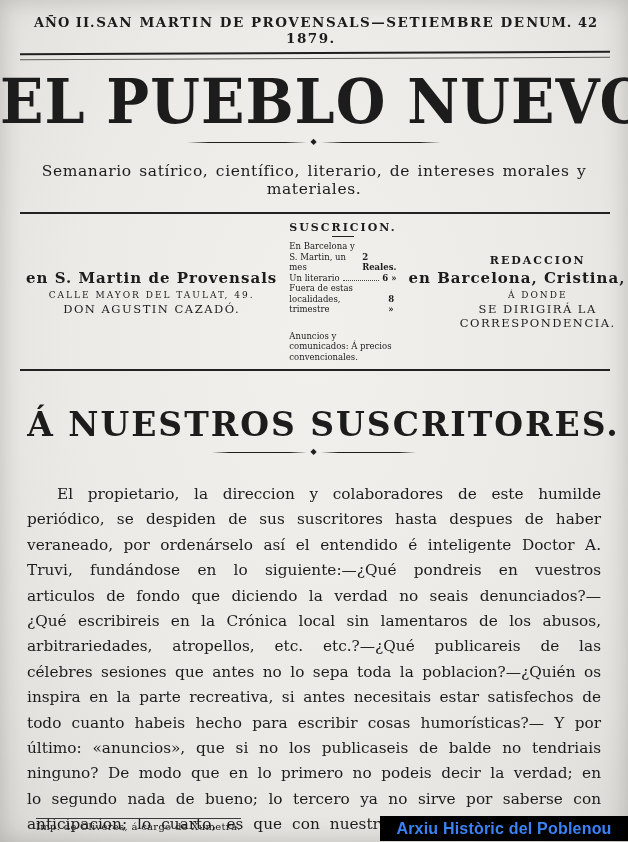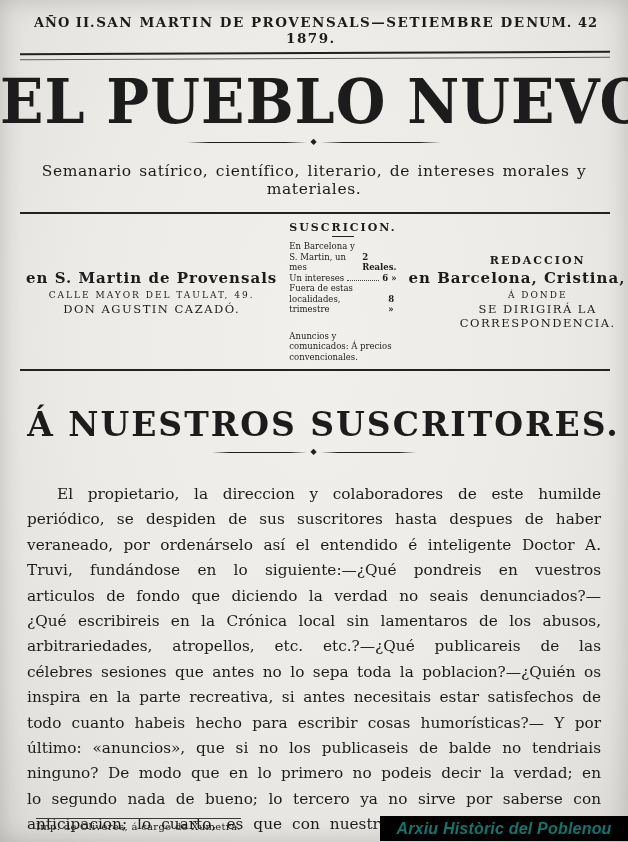--- a/index.html
+++ b/index.html
@@ -123,21 +123,21 @@
     <div class="ibcol">
       <div class="ib-title">SUSCRICION.</div>
       <div class="sus-rule"></div>
       <div class="sus-rows">
         <div class="sus-row">
           <span>En Barcelona y S. Martin, un mes</span>
           <span class="leader"></span>
           <span class="val">2 Reales.</span>
         </div>
         <div class="sus-row">
-          <span>Un intereses</span>
+          <span>Un literario</span>
           <span class="leader"></span>
           <span class="val">6 »</span>
         </div>
         <div class="sus-row">
           <span>Fuera de estas localidades, trimestre</span>
           <span class="leader"></span>
           <span class="val">8 »</span>
         </div>
         <div class="sus-note">Anuncios y comunicados: Á precios convencionales.</div>
       </div>
@@ -159,17 +159,17 @@
   <div class="divider small">
     <span class="ln"></span>
     <span class="orn">◆</span>
     <span class="ln"></span>
   </div>
 
   <p class="body-text">El propietario, la direccion y colaboradores de este humilde periódico, se despiden de sus suscritores hasta despues de haber veraneado, por ordenárselo así el entendido é inteligente Doctor A. Truvi, fundándose en lo siguiente:—¿Qué pondreis en vuestros articulos de fondo que diciendo la verdad no seais denunciados?—¿Qué escribireis en la Crónica local sin lamentaros de los abusos, arbitrariedades, atropellos, etc. etc.?—¿Qué publicareis de las célebres sesiones que antes no lo sepa toda la poblacion?—¿Quién os inspira en la parte recreativa, si antes necesitais estar satisfechos de todo cuanto habeis hecho para escribir cosas humorísticas?— Y por último: «anuncios», que si no los publicaseis de balde no tendriais ninguno? De modo que en lo primero no podeis decir la verdad; en lo segundo nada de bueno; lo tercero ya no sirve por saberse con anticipacion; lo cuarto, es que con nuestra tristeza hemos de hacer reir á los otros, y últimamente el quinto: anuncios, sin ser reproductivos. Esto ha sido la causa de que sin dolernos de la corta campaña periodística que hemos seguido, nos retiremos con los bolsillos vacíos y mas despejada la inteligencia á nuestro antiguo retiro, empezando á plantear algo mas sólido para el porvenir.</p>
 
   <div class="imprint">Imp. de Oliveres, á cargo de Xumetra.</div>
 
-  <div class="watermark" style="background: rgb(0, 0, 0); color: #0f766e; font-style: italic;">
+  <div class="watermark" style="background: rgb(0, 0, 0); color: #3b82f6;">
     <span>Arxiu Històric del Poblenou</span>
   </div>
 
 </div>
 
 </body></html>

